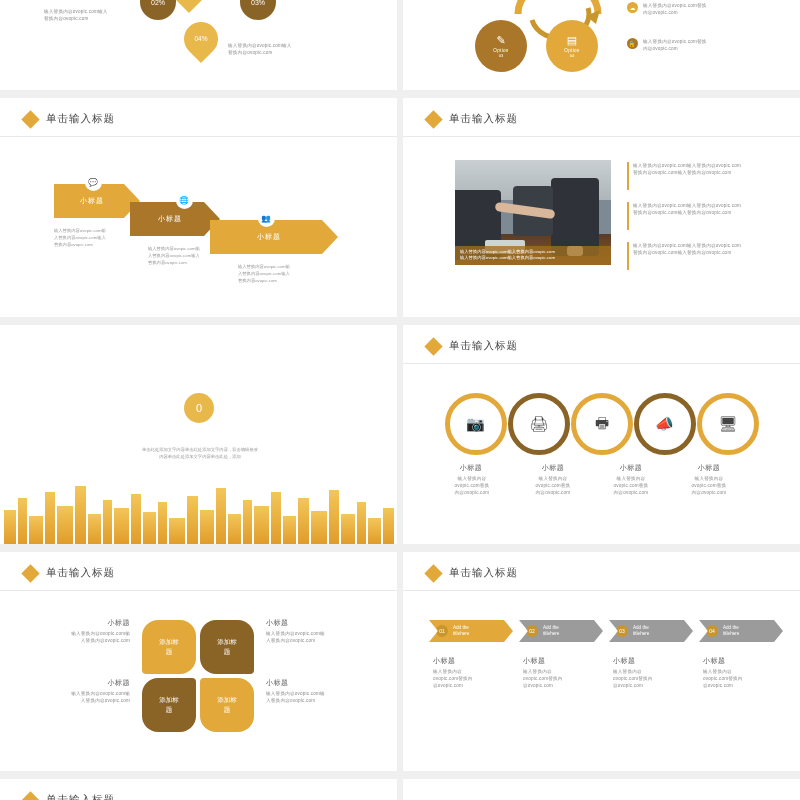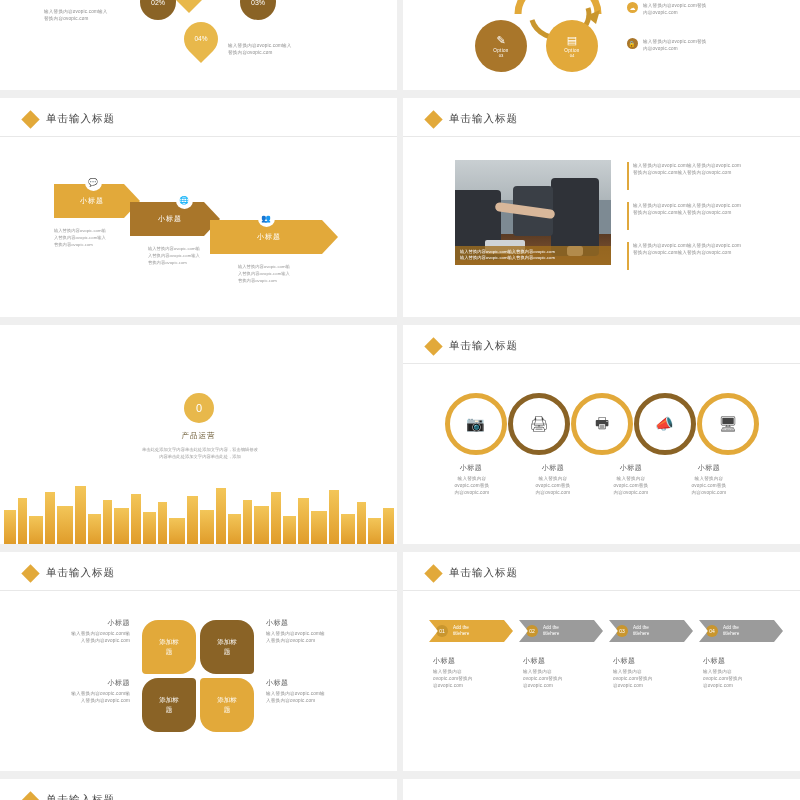--- a/index.html
+++ b/index.html
@@ -190,21 +190,20 @@
 替换内容ovopic.com输入替换内容ovopic.com</div>
     <div class="vline" style="left:224px;top:144px;height:28px;"></div>
     <div class="tiny" style="position:absolute;left:230px;top:144px;width:110px;white-space:pre-line;">输入替换内容ovopic.com输入替换内容ovopic.com
 替换内容ovopic.com输入替换内容ovopic.com</div>
   </div>
 
   <div class="slide s5">
     <div style="position:absolute;left:184px;top:68px;width:30px;height:30px;border-radius:50%;background:#e8b84b;color:#fff;font-size:11px;display:flex;align-items:center;justify-content:center;">
       <span>0</span>
     </div>
-    <div style="position:absolute;left:0;right:0;top:106px;text-align:center;" class="sub">产品运营</div>
     <div style="position:absolute;left:90px;top:122px;width:220px;text-align:center;white-space:pre-line;" class="tiny2">单击此处添加文字内容单击此处添加文字内容，双击编辑修改
 内容单击此处添加文字内容单击此处，添加</div>
 
     <div class="city">
       <div class="bld" style="left:4px;width:12px;height:34px;"></div>
       <div class="bld" style="left:18px;width:9px;height:46px;"></div>
       <div class="bld" style="left:29px;width:14px;height:28px;"></div>
       <div class="bld" style="left:45px;width:10px;height:52px;"></div>
       <div class="bld" style="left:57px;width:16px;height:38px;"></div>
       <div class="bld" style="left:75px;width:11px;height:58px;"></div>

